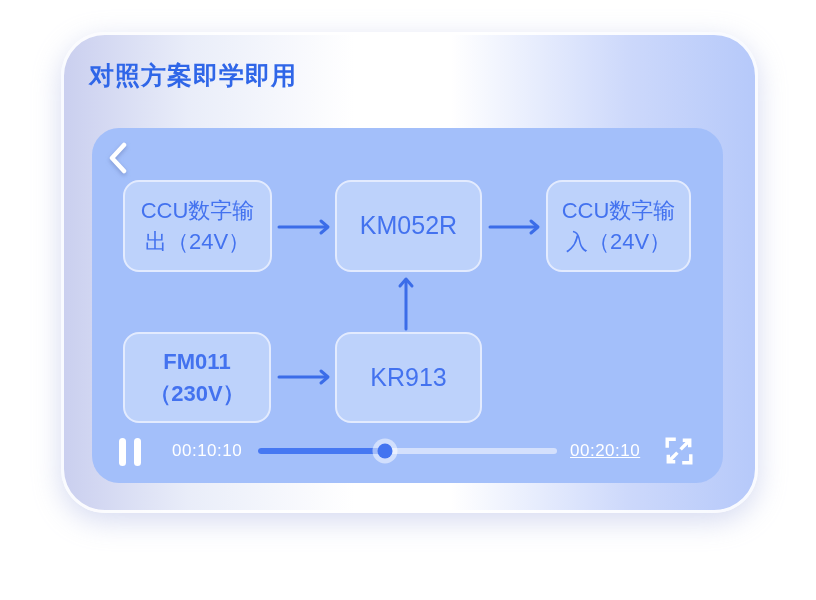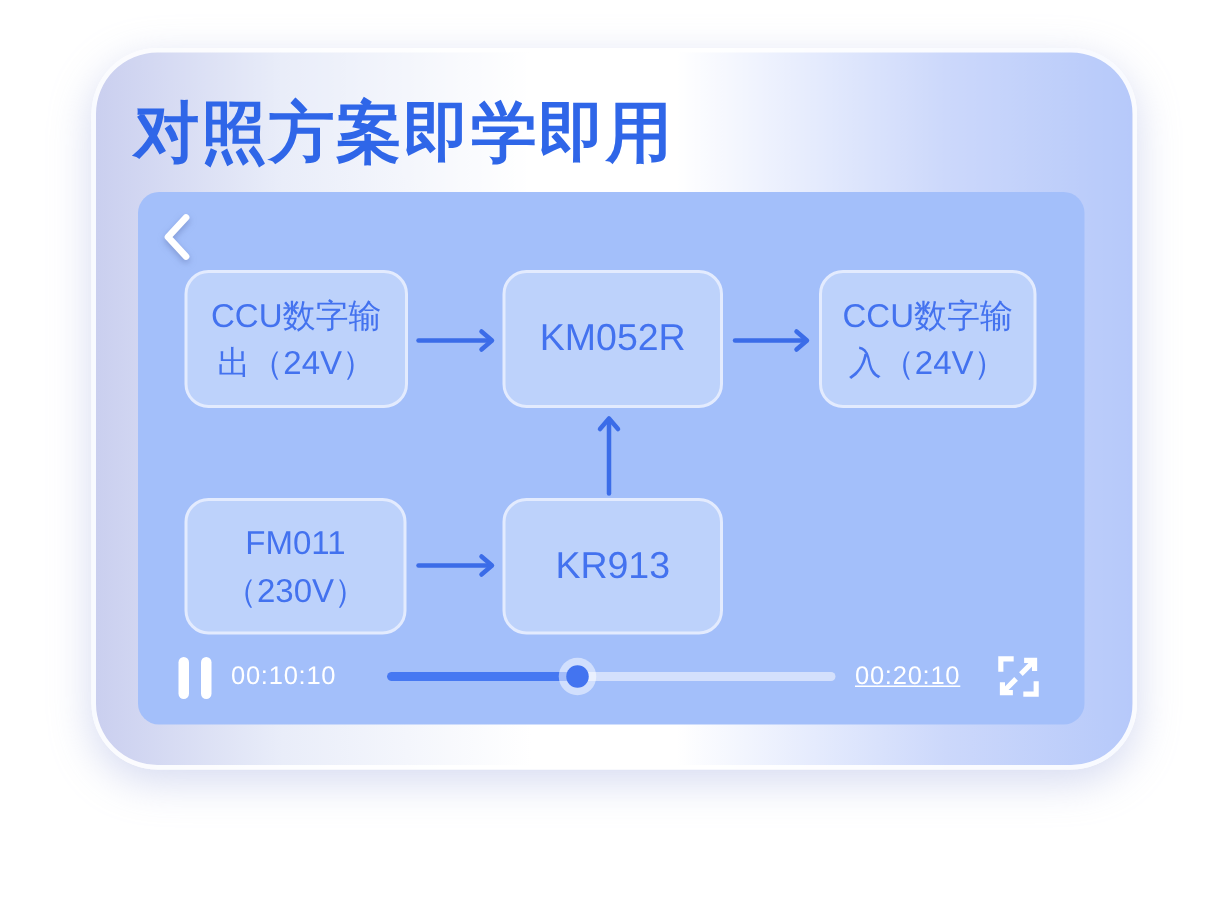--- a/index.html
+++ b/index.html
@@ -9,27 +9,27 @@
   .card {
     position: absolute; left: 61px; top: 32px; width: 697px; height: 481px;
     border-radius: 44px;
     border: 3px solid rgba(255,255,255,0.9);
     background: linear-gradient(90deg, #cacfef 0%, #e9edf9 18%, #ffffff 42%, #ffffff 56%, #ccd8fb 82%, #b6c9fa 100%);
     box-shadow: 0 8px 28px rgba(165,175,225,0.45);
   }
 
   .card-title {
     position: absolute; left: 25px; top: 24px;
-    font-size: 44px; font-weight: 700; color: #2f66e8; letter-spacing: 1px;
+    font-size: 25px; font-weight: 700; color: #2f66e8; letter-spacing: 1px;
     white-space: nowrap;
   }
 
   .player-panel {
     position: absolute; left: 28px; top: 93px; width: 631px; height: 355px;
-    border-radius: 14px; background: #a3bffa; padding-left: 25px;
+    border-radius: 27px; background: #a3bffa; padding-left: 25px;
   }
 
   .back-btn {
     position: absolute; left: 14px; top: 12px; width: 26px; height: 36px;
     cursor: pointer; filter: drop-shadow(0 2px 2px rgba(100,120,180,0.55));
   }
 
   .node {
     position: absolute;
     background: #bdd2fb;
@@ -39,38 +39,38 @@
     text-align: center;
   }
   .node-label {
     color: #4372ef; white-space: pre-line; line-height: 1.42; font-size: 22px;
   }
   .node.single .node-label { font-size: 25px; }
 
   .node-1 { left: 31px;  top: 52px;  width: 149px; height: 92px; }
   .node-2 { left: 243px; top: 52px;  width: 147px; height: 92px; }
   .node-3 { left: 454px; top: 52px;  width: 145px; height: 92px; }
-  .node-4 { left: 31px;  top: 204px; width: 148px; height: 91px; }
+  .node-4 { left: 31px;  top: 204px; width: 148px; height: 91px; font-weight: bold; }
   .node-5 { left: 243px; top: 204px; width: 147px; height: 91px; justify-content: center; }
 
   .arrows { position: absolute; left: 0; top: 0; width: 631px; height: 355px; pointer-events: none; }
 
   .controls { position: absolute; left: 0; bottom: 0; width: 100%; height: 62px; }
 
   .pause-btn {
     position: absolute; left: 27px; top: 17px; width: 26px; height: 28px;
     display: flex; gap: 8px; cursor: pointer;
   }
   .pause-btn span { width: 7px; height: 28px; background: #ffffff; border-radius: 4px; }
 
   .time-text {
     position: absolute; top: 15px; color: #ffffff; font-size: 17px; line-height: 30px;
     letter-spacing: 0.5px; white-space: nowrap;
   }
-  .time-current { left: 62px; }
+  .time-current { left: 80px; }
   .time-duration { left: 478px; text-decoration: underline; }
 
   .slider-track {
     position: absolute; left: 166px; top: 27px; width: 299px; height: 6px;
     border-radius: 3px; background: #d4e0fc; cursor: pointer;
   }
   .slider-fill {
     position: absolute; left: 0; top: 0; height: 6px; border-radius: 3px;
     background: #4678f2; width: 0;
   }

